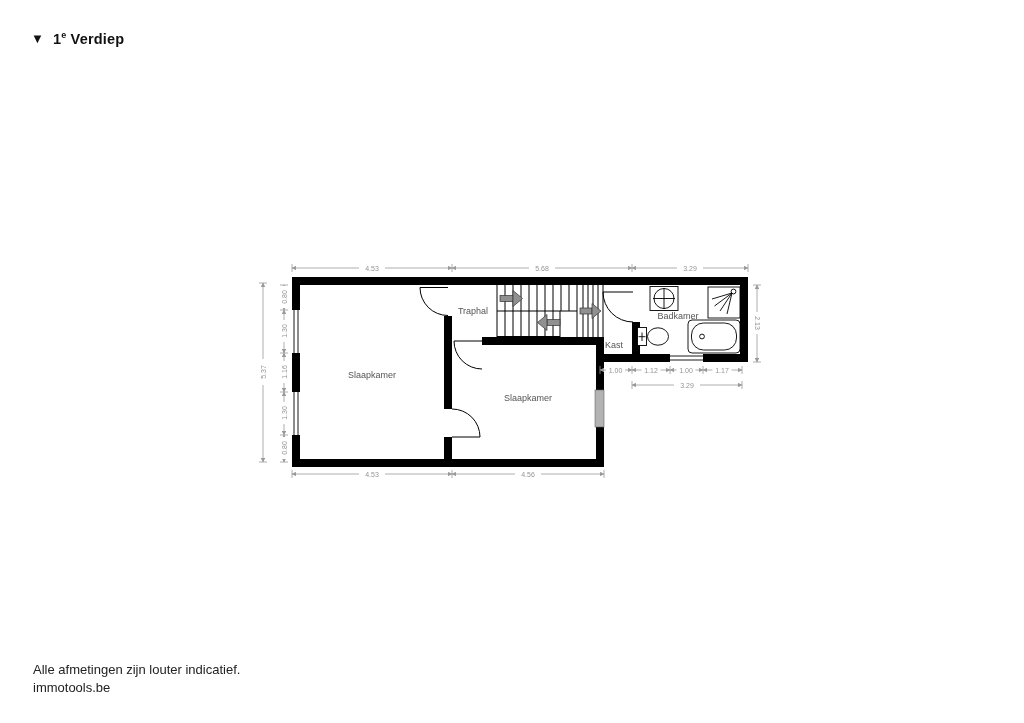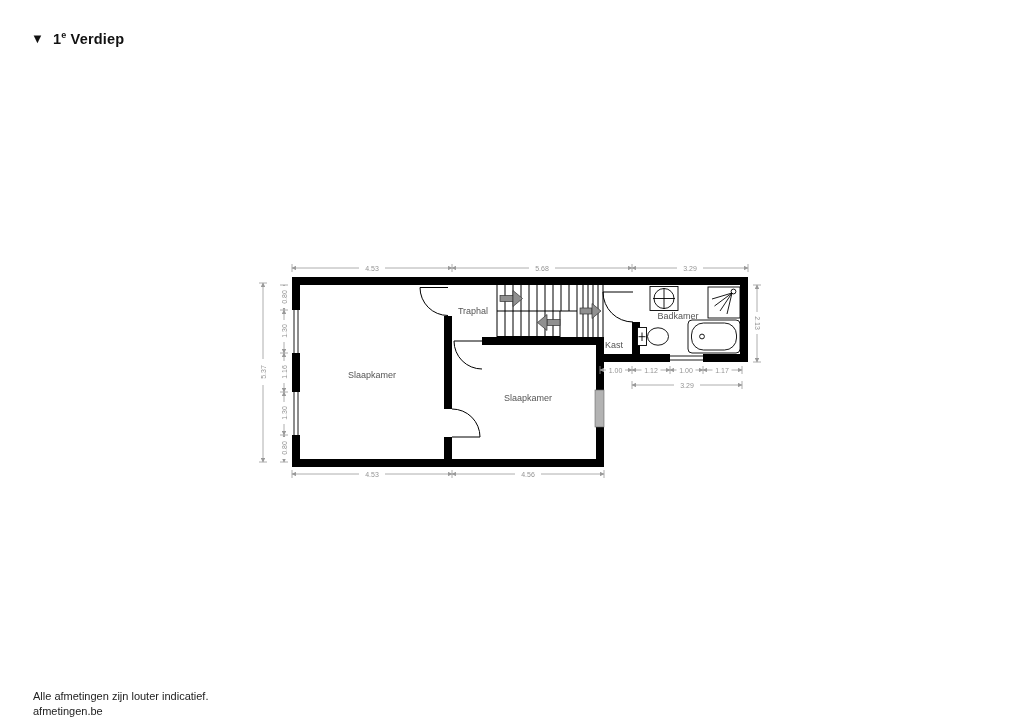--- a/index.html
+++ b/index.html
@@ -2,21 +2,21 @@
 <html><head>
 <meta charset="utf-8">
 <style>
   html,body{margin:0;padding:0;background:#fff;}
   .page{position:relative;width:1024px;height:723px;background:#ffffff;overflow:hidden;
         font-family:"Liberation Sans",sans-serif;}
   .title{position:absolute;left:31px;top:30px;display:flex;align-items:center;gap:9px;color:#111;}
   .title .marker{font-size:13px;line-height:1;}
   .title .text{font-size:14.5px;font-weight:bold;letter-spacing:.2px;text-align:right;}
   .title sup{font-size:9px;font-weight:bold;}
-  .footer{position:absolute;left:33px;top:661px;font-size:11px;color:#222;line-height:1.4;margin-top:28px;}
+  .footer{position:absolute;left:33px;top:661px;font-size:13px;color:#222;line-height:1.4;}
   svg text{font-family:"Liberation Sans",sans-serif;}
   .dimtxt{font-size:7px;fill:#949494;}
   .roomtxt{font-size:9px;fill:#555;}
 </style>
 </head>
 <body>
 
 <div class="page">
 
   
@@ -267,16 +267,16 @@
       <text class="dimtxt" x="651" y="372.5">1.12</text>
       <text class="dimtxt" x="686" y="372.5">1.00</text>
       <text class="dimtxt" x="722" y="372.5">1.17</text>
       <text class="dimtxt" x="687" y="387.5">3.29</text>
     </g>
   </svg>
 
   
   <div class="footer">
     <div>Alle afmetingen zijn louter indicatief.</div>
-    <div>afmetingen.be</div>
+    <div>immotools.be</div>
   </div>
 
 </div>
 
 </body></html>

